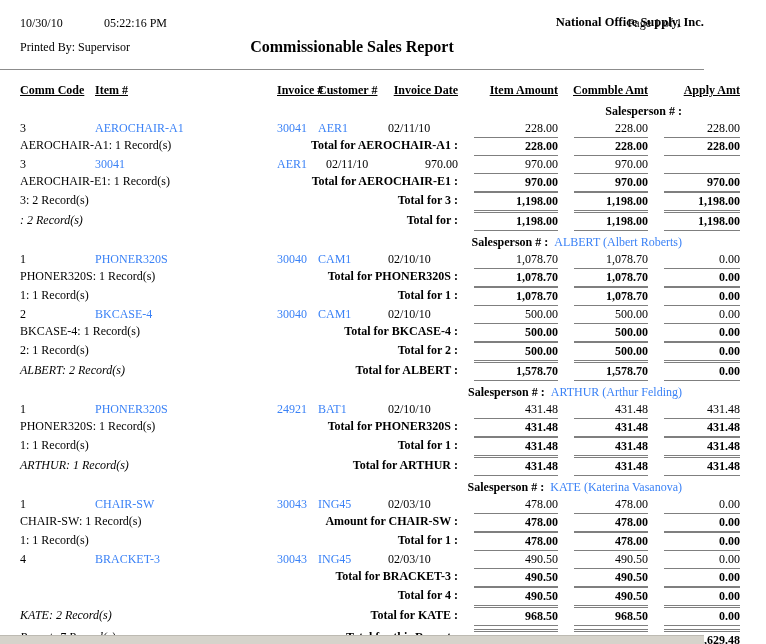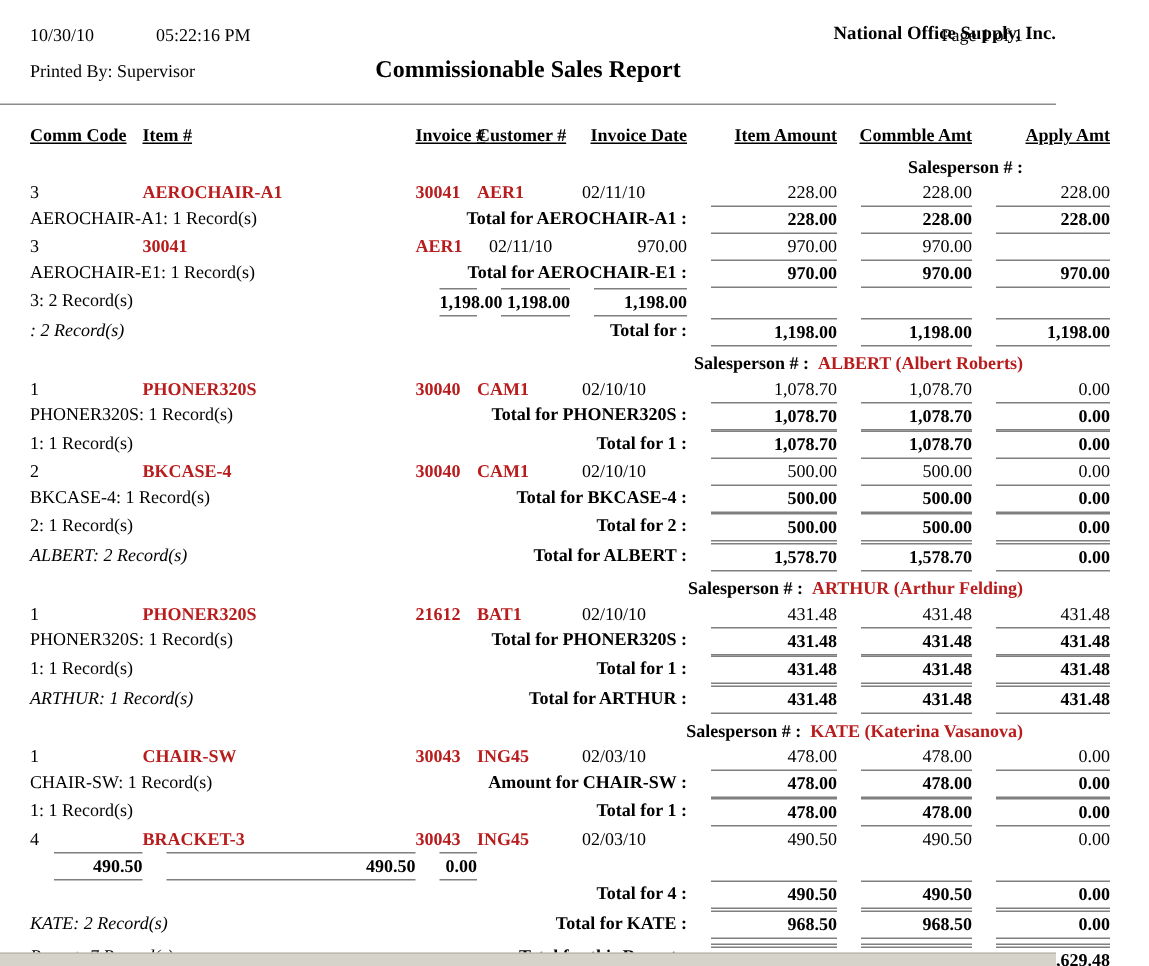--- a/index.html
+++ b/index.html
@@ -25,21 +25,21 @@
   .grid {
     display: grid;
     grid-template-columns: 75px 182px 41px 62px 78px 100px 90px 92px;
   }
   .row { line-height: 17px; padding: 0 22px 0 20px; }
 
   .col-headers { margin-top: 12px; margin-bottom: 4px; }
   .col-headers span { font-weight: bold; text-decoration: underline; white-space: nowrap; }
   .ch-right { text-align: right; }
 
-  .link { color: #b91c1c; cursor: pointer; font-weight: bold; }
+  .link { color: #3b82f6; cursor: pointer; }
 
   .c-comm { }
   .c-date { padding-left: 8px; font-family: Liberation Serif, serif; }
   .c-num { text-align: right; white-space: nowrap; }
   .c-num.sub {
     font-weight: bold;
     border-top: 1px solid #7f7f7f;
     border-bottom: 1px solid #7f7f7f;
     margin-left: 16px;
   }
@@ -117,20 +117,21 @@
       </div>
       <div class="row grid total-row">
         <span class="c-left">AEROCHAIR-E1: 1 Record(s)</span>
         <span class="c-tlabel">Total for AEROCHAIR-E1 :</span>
         <span class="c-num sub">970.00</span>
         <span class="c-num sub">970.00</span>
         <span class="c-num sub">970.00</span>
       </div>
       <div class="row grid total-row">
         <span class="c-left">3: 2 Record(s)</span>
+        <span class="c-tlabel">Total for 3 :</span>
         <span class="c-num sub">1,198.00</span>
         <span class="c-num sub">1,198.00</span>
         <span class="c-num sub">1,198.00</span>
       </div>
       <div class="row grid total-row italic-row">
         <span class="c-left italic">: 2 Record(s)</span>
         <span class="c-tlabel">Total for :</span>
         <span class="c-num sub">1,198.00</span>
         <span class="c-num sub">1,198.00</span>
         <span class="c-num sub">1,198.00</span>
@@ -194,21 +195,21 @@
         <span class="c-num sub">1,578.70</span>
         <span class="c-num sub">0.00</span>
       </div>
       <div class="row group-row">
         <span class="glabel">Salesperson # :</span>
         <span class="link gname">ARTHUR (Arthur Felding)</span>
       </div>
       <div class="row grid detail-row">
         <span class="c-comm">1</span>
         <span class="c-item"><span class="link">PHONER320S</span></span>
-        <span class="c-inv"><span class="link">21612</span></span>
+        <span class="c-inv"><span class="link">24921</span></span>
         <span class="c-cust"><span class="link">BAT1</span></span>
         <span class="c-date">02/10/10</span>
         <span class="c-num">431.48</span>
         <span class="c-num">431.48</span>
         <span class="c-num">431.48</span>
       </div>
       <div class="row grid total-row">
         <span class="c-left">PHONER320S: 1 Record(s)</span>
         <span class="c-tlabel">Total for PHONER320S :</span>
         <span class="c-num sub">431.48</span>
@@ -261,20 +262,21 @@
         <span class="c-comm">4</span>
         <span class="c-item"><span class="link">BRACKET-3</span></span>
         <span class="c-inv"><span class="link">30043</span></span>
         <span class="c-cust"><span class="link">ING45</span></span>
         <span class="c-date">02/03/10</span>
         <span class="c-num">490.50</span>
         <span class="c-num">490.50</span>
         <span class="c-num">0.00</span>
       </div>
       <div class="row grid total-row">
+        <span class="c-tlabel">Total for BRACKET-3 :</span>
         <span class="c-num sub">490.50</span>
         <span class="c-num sub">490.50</span>
         <span class="c-num sub">0.00</span>
       </div>
       <div class="row grid total-row">
         <span class="c-tlabel">Total for 4 :</span>
         <span class="c-num sub">490.50</span>
         <span class="c-num sub">490.50</span>
         <span class="c-num sub">0.00</span>
       </div>

